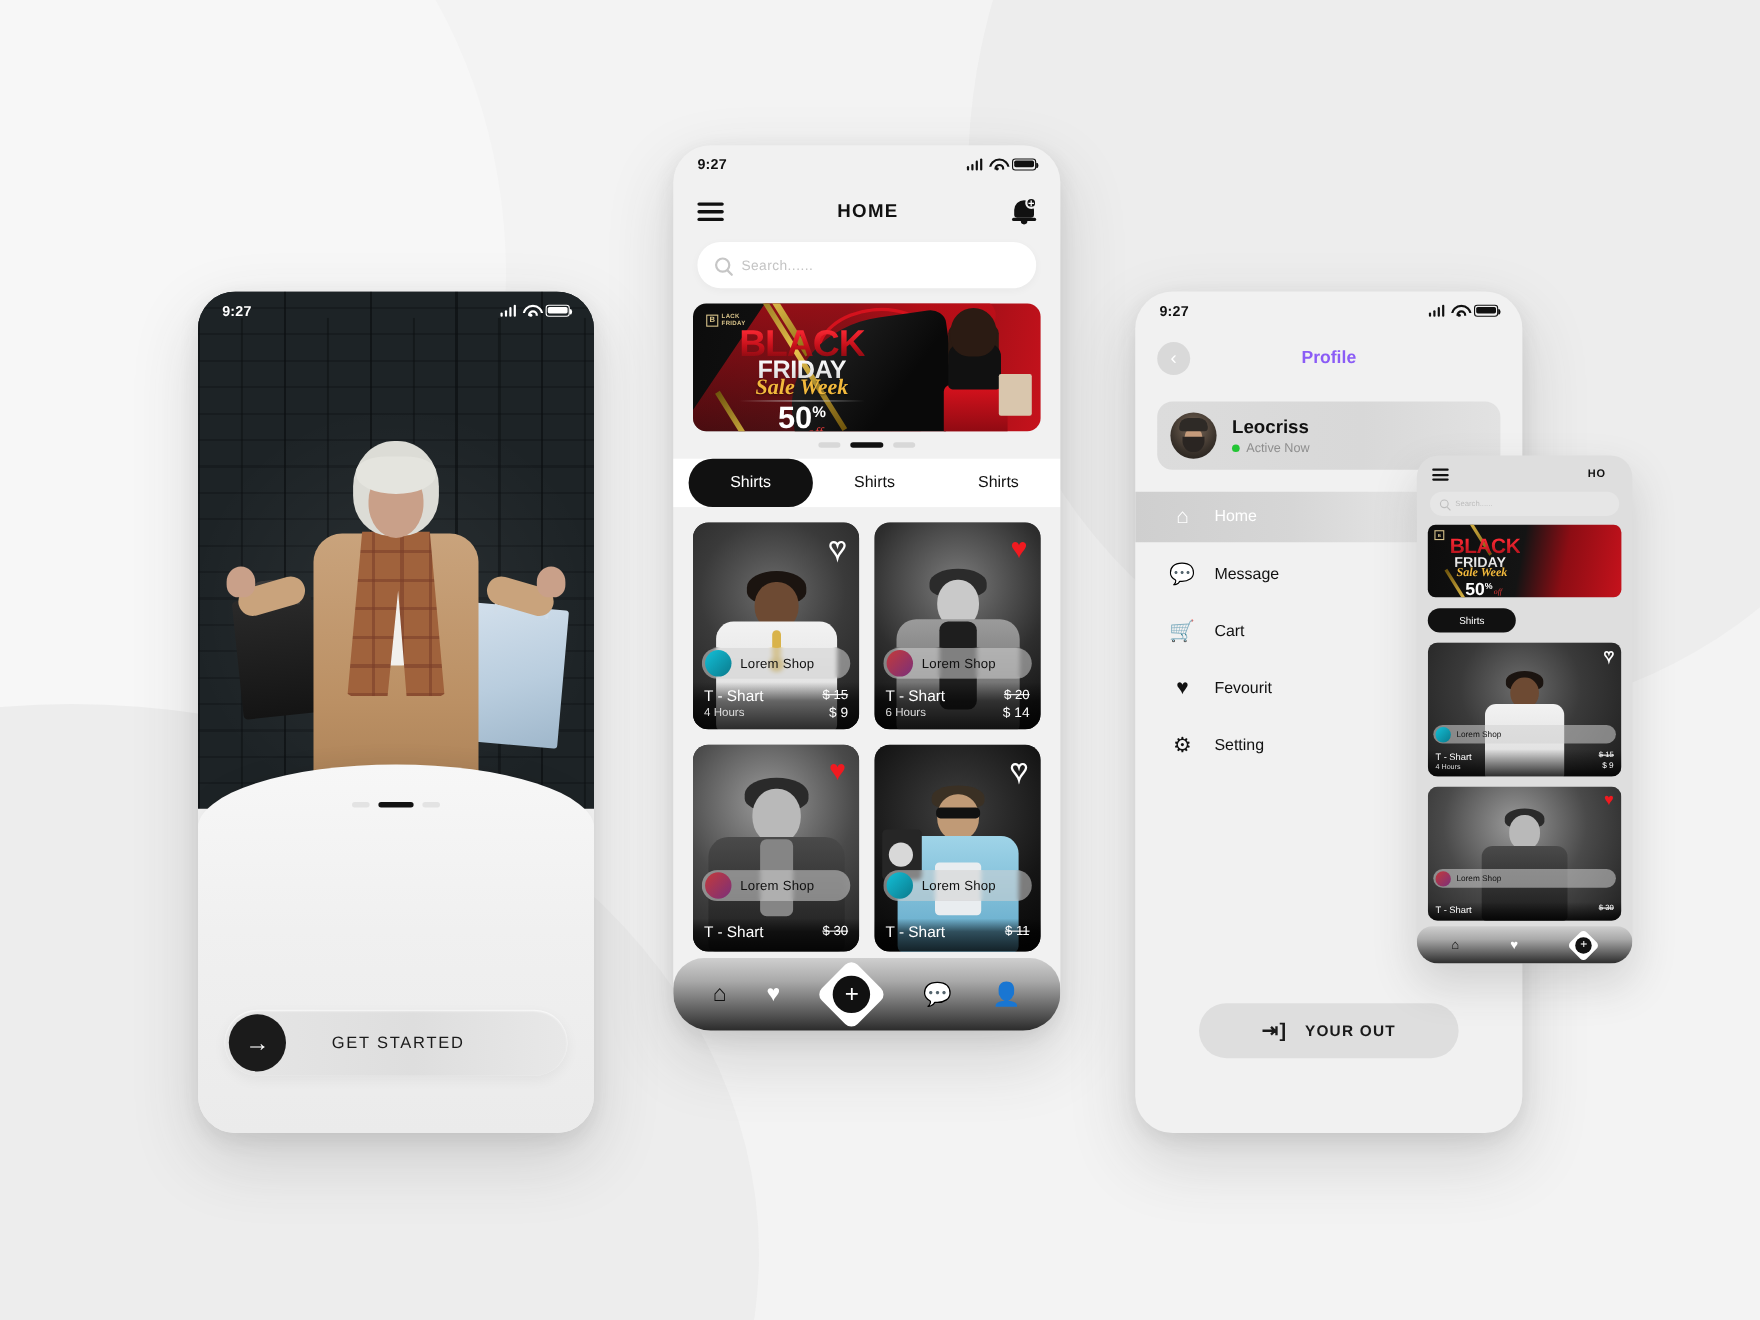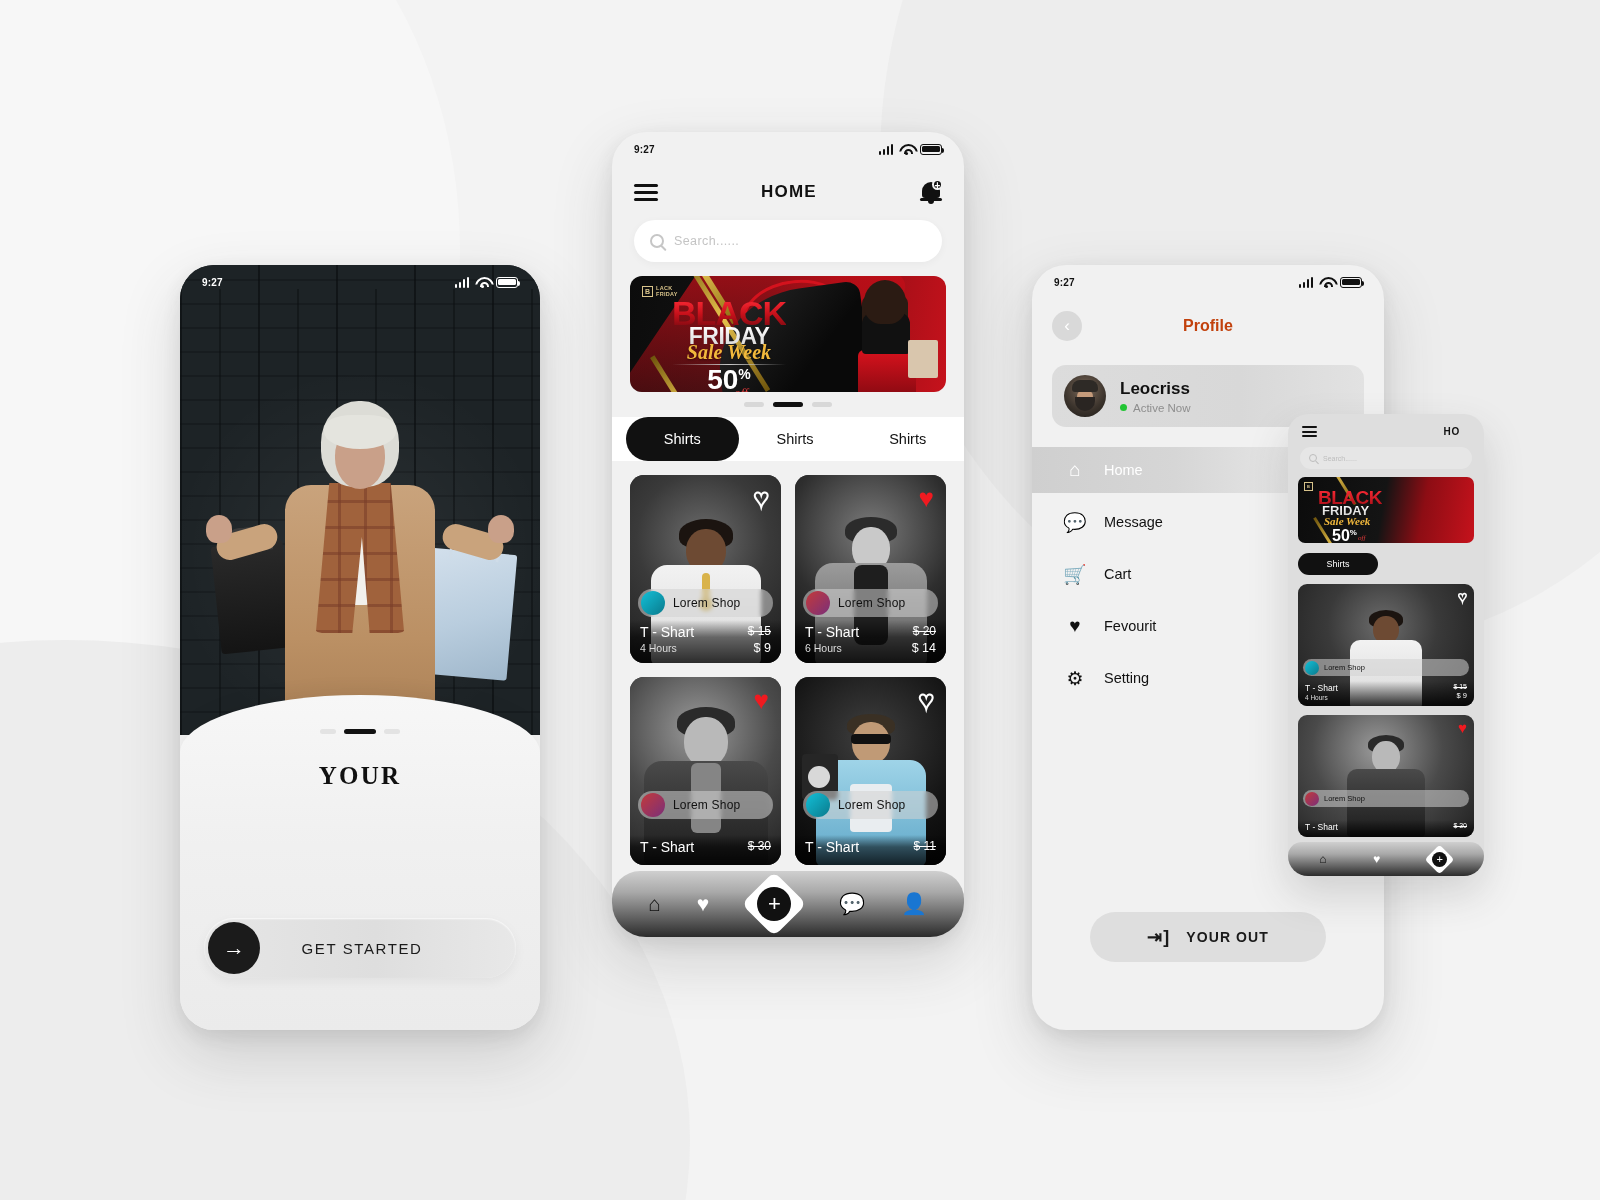--- a/index.html
+++ b/index.html
@@ -40,21 +40,21 @@
     position: absolute;
     background: #f1f1f1;
     border-radius: 34px;
     overflow: hidden;
     box-shadow: 0 24px 60px rgba(60,60,60,.18), 0 6px 18px rgba(60,60,60,.10);
   }
   .statusbar {
     display: flex; align-items: center; justify-content: space-between;
     padding: 0 22px;
     height: 34px;
-    font-size: 10px; font-weight: bold;
+    font-size: 13px; font-weight: bold;
   }
   .statusbar .time { letter-spacing: .2px; }
   .sb-icons { display: flex; align-items: center; gap: 6px; }
   .sig { display: inline-flex; align-items: flex-end; gap: 1.5px; height: 11px;}
   .sig i { display: block; width: 2.5px; background: currentColor; border-radius: 1px; }
   .sig i:nth-child(1){height:4px}.sig i:nth-child(2){height:6px}
   .sig i:nth-child(3){height:8.5px}.sig i:nth-child(4){height:11px}
   .wifi { width: 15px; height: 11px; position: relative; }
   .wifi::before{
     content:""; position:absolute; left:0; top:0; width:15px; height:15px;
@@ -373,21 +373,21 @@
   #phone-profile{
     left: 1032px; top: 265px;
     width: 352px; height: 765px;
     background: #f1f1f1;
   }
   .pf-header{ display:flex; align-items:center; padding: 6px 20px 0 20px; height: 48px;}
   .backbtn{
     width: 30px; height: 30px; border-radius:50%; background:#d9d9d9;
     display:flex; align-items:center; justify-content:center; color:#fff; font-size:17px; cursor:pointer;
   }
-  .pf-title{ flex:1; text-align:center; font-size:16px; font-weight:bold; color:#c2410c; margin-right:30px;}
+  .pf-title{ flex:1; text-align:center; font-size:16px; font-weight:bold; color:#8b5cf6; margin-right:30px;}
   .usercard{
     margin: 18px 20px 0 20px; height: 62px; border-radius: 14px;
     background: linear-gradient(90deg,#dcdcdc 0%, #d8d8d8 60%, #e2e2e2 100%);
     display:flex; align-items:center; gap: 14px; padding: 0 12px;
     cursor:pointer;
   }
   .usercard .avatar{
     width: 42px; height: 42px; border-radius:50%; overflow:hidden; flex:none;
     background: radial-gradient(circle at 50% 35%, #7c6a5a 0%, #3b332c 60%, #1c1916 100%);
     position:relative;
@@ -541,21 +541,20 @@
       </div>
     </div>
 
     <div class="sheet">
       <div class="dots">
         <span class="dot"></span>
         <span class="dot active"></span>
         <span class="dot"></span>
       </div>
       <div class="headline">
-        <div>YOUR</div>
       </div>
       <div class="cta">
         <span class="circ">→</span>
         <span class="lbl">GET STARTED</span>
       </div>
     </div>
   </div>
 
   <div class="phone" id="phone-home">
     <div class="statusbar" style="color:#111;">

